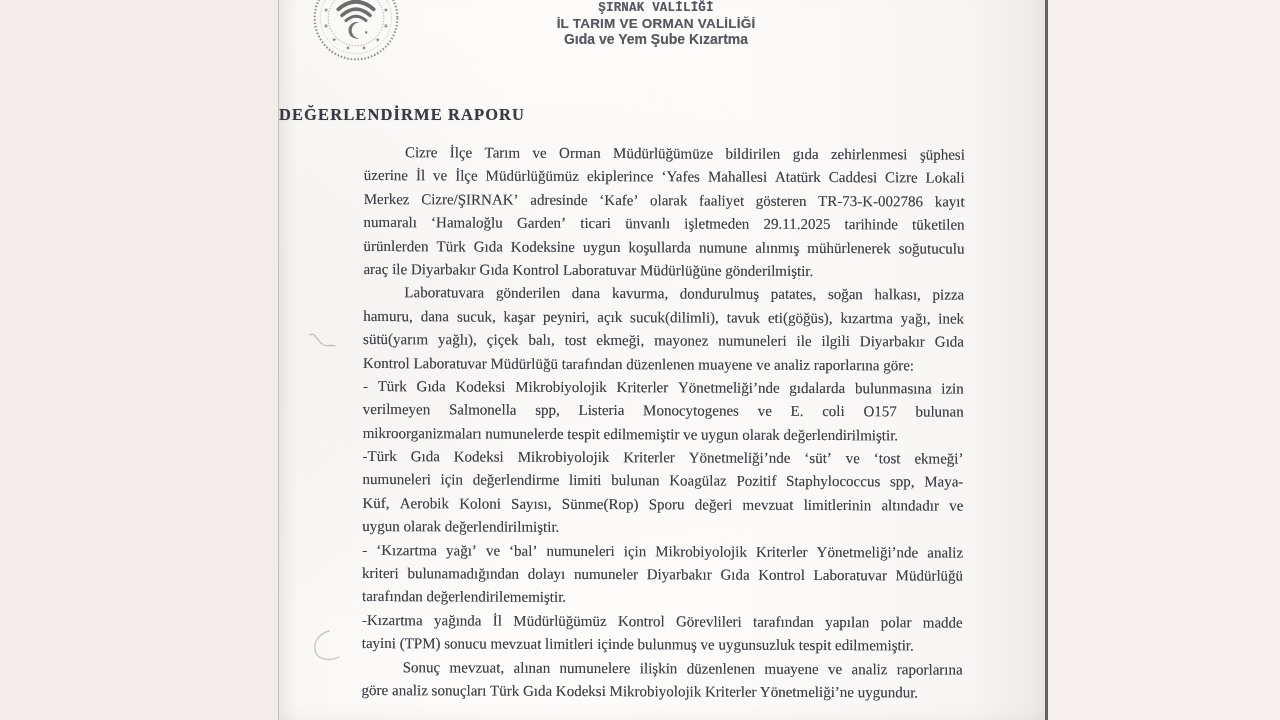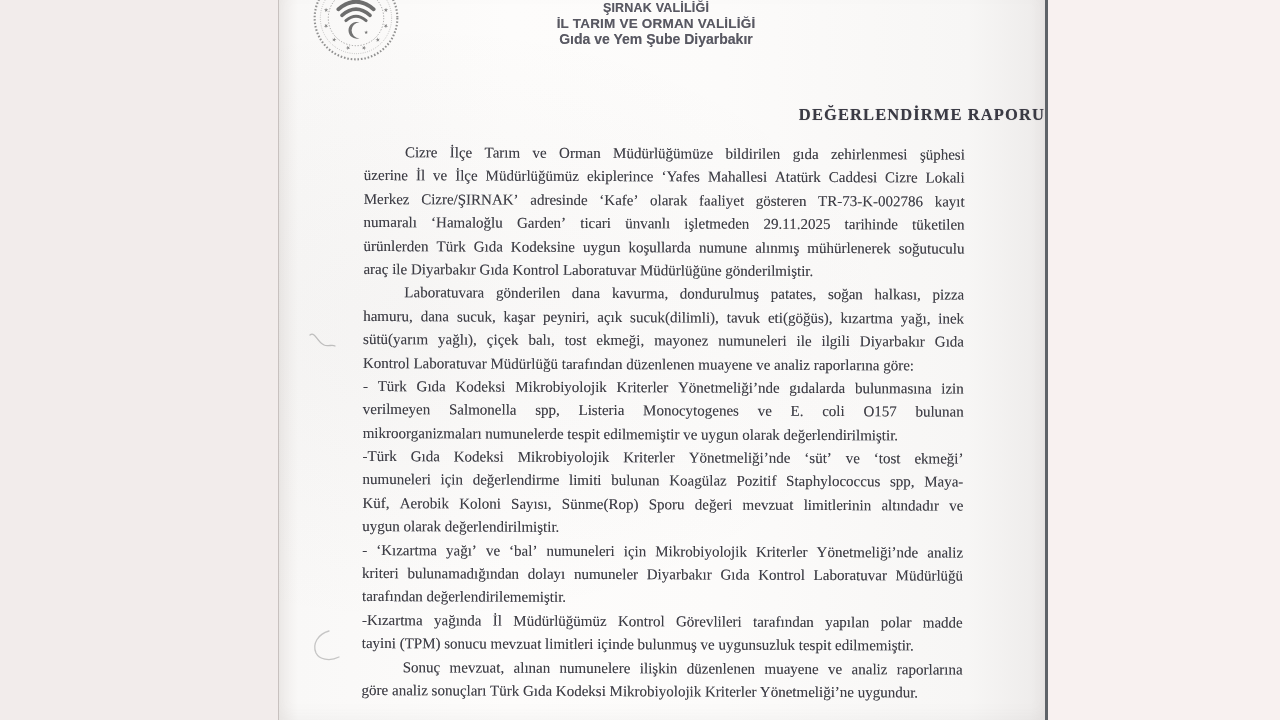--- a/index.html
+++ b/index.html
@@ -28,26 +28,26 @@
   }
   
   .emblem { position:absolute; left:33px; top:-26px; width:88px; height:88px; opacity:0.82; }
   
   .header {
     position:absolute; top:1px; left:0; width:100%;
     text-align:center; transform:translateX(-6px);
     font-family:"Liberation Sans", sans-serif; font-weight:bold;
     color:#585862; text-shadow:0 0 0.6px rgba(88,88,98,0.5);
   }
-  .header .h1 { font-size:12.5px; line-height:15px; letter-spacing:0.2px; }
+  .header .h1 { font-size:12.5px; line-height:15px; letter-spacing:0.2px;font-family:Liberation Mono, monospace; }
   .header .h2 { font-size:13.5px; line-height:15px; letter-spacing:0.2px; }
   .header .h3 { font-size:14px;   line-height:16px; }
   
   .title {
-    position:absolute; top:105px; left:0; width:100%; text-align:right;
+    position:absolute; top:105px; left:0; width:100%; text-align:left;
     font-family:"Liberation Serif", serif; font-weight:bold; font-size:16.5px;
     letter-spacing:1.1px; color:#3a3a44; text-shadow:0 0 0.7px rgba(58,58,68,0.55);
   }
   
   .bodytext {
     position:absolute; left:85px; top:141px; width:601px;
     transform:rotate(0.25deg); transform-origin:0 0;
     font-size:15px; color:#3e3e46;
     text-shadow:0 0 0.6px rgba(62,62,70,0.5);
   }
@@ -93,21 +93,21 @@
         <path d="M38.5 53 Q50 43 61.5 53" stroke-width="3.4"></path>
       </g>
       <path d="M54 55 A9.5 9.5 0 1 0 54 73 A7.6 7.6 0 1 1 54 55 Z" fill="#565656"></path>
       <text x="59" y="68" font-size="5.5" fill="#565656" font-family="'DejaVu Sans', sans-serif">★</text>
     </svg>
   </div>
 
   <div class="header">
     <div class="h1">ŞIRNAK VALİLİĞİ</div>
     <div class="h2">İL TARIM VE ORMAN VALİLİĞİ</div>
-    <div class="h3">Gıda ve Yem Şube Diyarbakır</div>
+    <div class="h3">Gıda ve Yem Şube Kızartma</div>
   </div>
 
   <div class="title">DEĞERLENDİRME RAPORU</div>
 
   <div class="bodytext">
       <div class="bline j ind">
         <span>Cizre</span>
         <span>İlçe</span>
         <span>Tarım</span>
         <span>ve</span>

